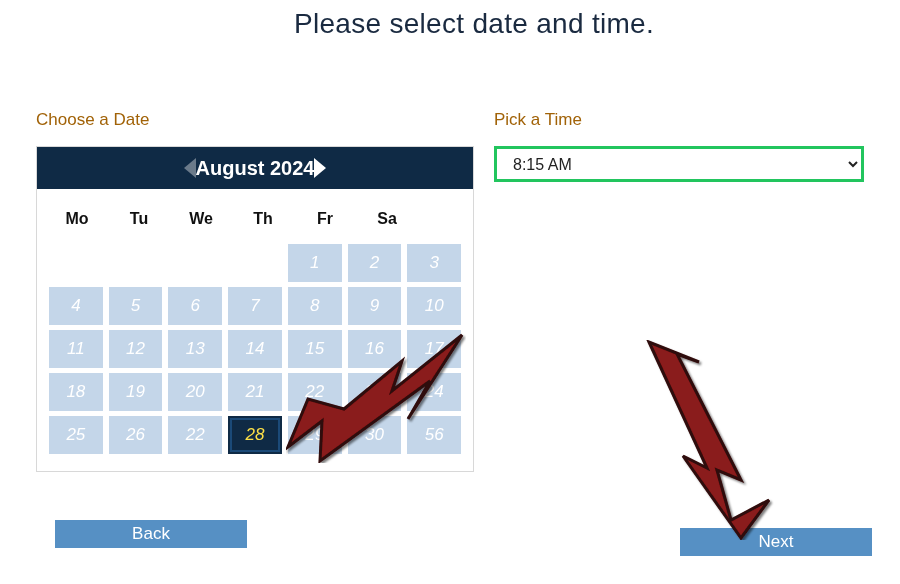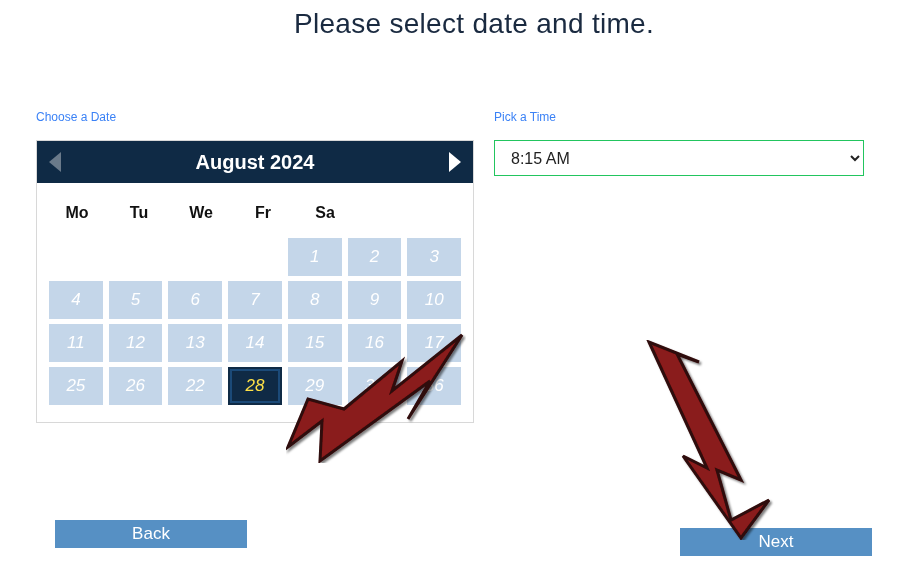--- a/index.html
+++ b/index.html
@@ -22,37 +22,37 @@
     }
     .content {
       padding: 0 36px 0 36px;
       display: flex;
       gap: 20px;
       align-items: flex-start;
     }
     .left-col { width: 438px; }
     .right-col { flex: 1; }
     .field-label {
-      font-size: 12px;
-      color: #3b82f6;
+      font-size: 17px;
+      color: #a16207;
       margin-bottom: 16px;
       display: block;
     }
     .calendar {
       border: 1px solid #d8d8d8;
       background: #fff;
       width: 438px;
     }
     .cal-header {
       background: #0f2a45;
       color: #fff;
       height: 42px;
       display: flex;
       align-items: center;
-      justify-content: space-between;
+      justify-content: center;
       padding: 8px 12px;
     }
     .cal-arrow {
       width: 0; height: 0;
       border-top: 10px solid transparent;
       border-bottom: 10px solid transparent;
       cursor: pointer;
     }
     .cal-prev { border-right: 12px solid #6a7a8a; }
     .cal-next { border-left: 12px solid #fff; }
@@ -88,21 +88,21 @@
     .cal-cell.empty { background: transparent; cursor: default; }
     .cal-cell.selected {
       background: #0f2a45;
       color: #fde047;
       outline: 2px solid #1b4a78;
       outline-offset: -4px;
     }
     .time-select {
       width: 100%;
       height: 36px;
-      border: 1px solid #22c55e;
+      border: 3px solid #22c55e;
       padding: 0 12px;
       font-size: 16px;
       color: #222;
       background: #fff;
       appearance: auto;
     }
     .btn {
       display: inline-flex;
       align-items: center;
       justify-content: center;
@@ -141,20 +141,21 @@
       <div class="cal-header">
         <span class="cal-arrow cal-prev"></span>
         <span class="cal-title">August 2024</span>
         <span class="cal-arrow cal-next"></span>
       </div>
       <div class="cal-grid">
         <div class="cal-row">
           <div class="cal-dow">Mo</div>
           <div class="cal-dow">Tu</div>
           <div class="cal-dow">We</div>
+          <div class="cal-dow">Th</div>
           <div class="cal-dow">Fr</div>
           <div class="cal-dow">Sa</div>
         </div>
         <div class="cal-row">
           <div class="cal-cell empty"></div>
           <div class="cal-cell empty"></div>
           <div class="cal-cell empty"></div>
           <div class="cal-cell empty"></div>
           <div class="cal-cell">1</div>
           <div class="cal-cell">2</div>
@@ -170,20 +171,29 @@
           <div class="cal-cell">10</div>
         </div>
         <div class="cal-row">
           <div class="cal-cell">11</div>
           <div class="cal-cell">12</div>
           <div class="cal-cell">13</div>
           <div class="cal-cell">14</div>
           <div class="cal-cell">15</div>
           <div class="cal-cell">16</div>
           <div class="cal-cell">17</div>
+        </div>
+        <div class="cal-row">
+          <div class="cal-cell">18</div>
+          <div class="cal-cell">19</div>
+          <div class="cal-cell">20</div>
+          <div class="cal-cell">21</div>
+          <div class="cal-cell">22</div>
+          <div class="cal-cell">23</div>
+          <div class="cal-cell">24</div>
         </div>
         <div class="cal-row">
           <div class="cal-cell">25</div>
           <div class="cal-cell">26</div>
           <div class="cal-cell">22</div>
           <div class="cal-cell selected">28</div>
           <div class="cal-cell">29</div>
           <div class="cal-cell">30</div>
           <div class="cal-cell">56</div>
         </div>

